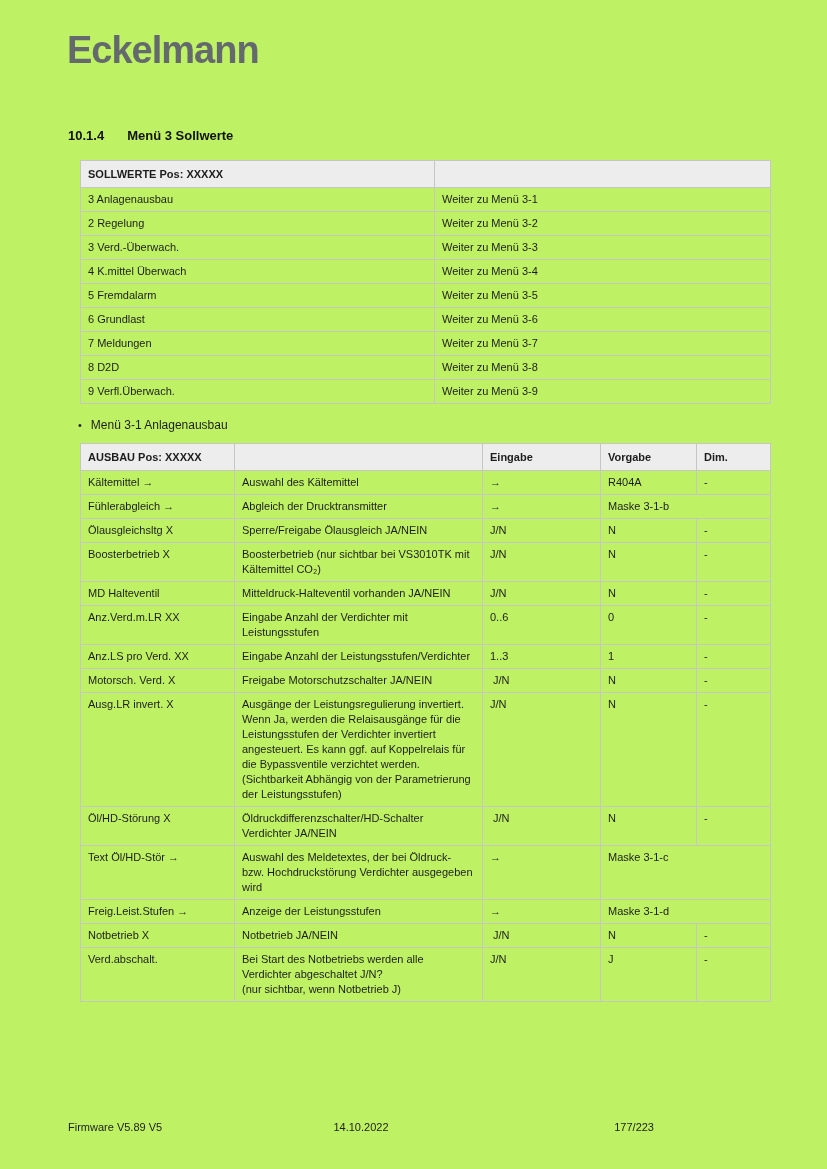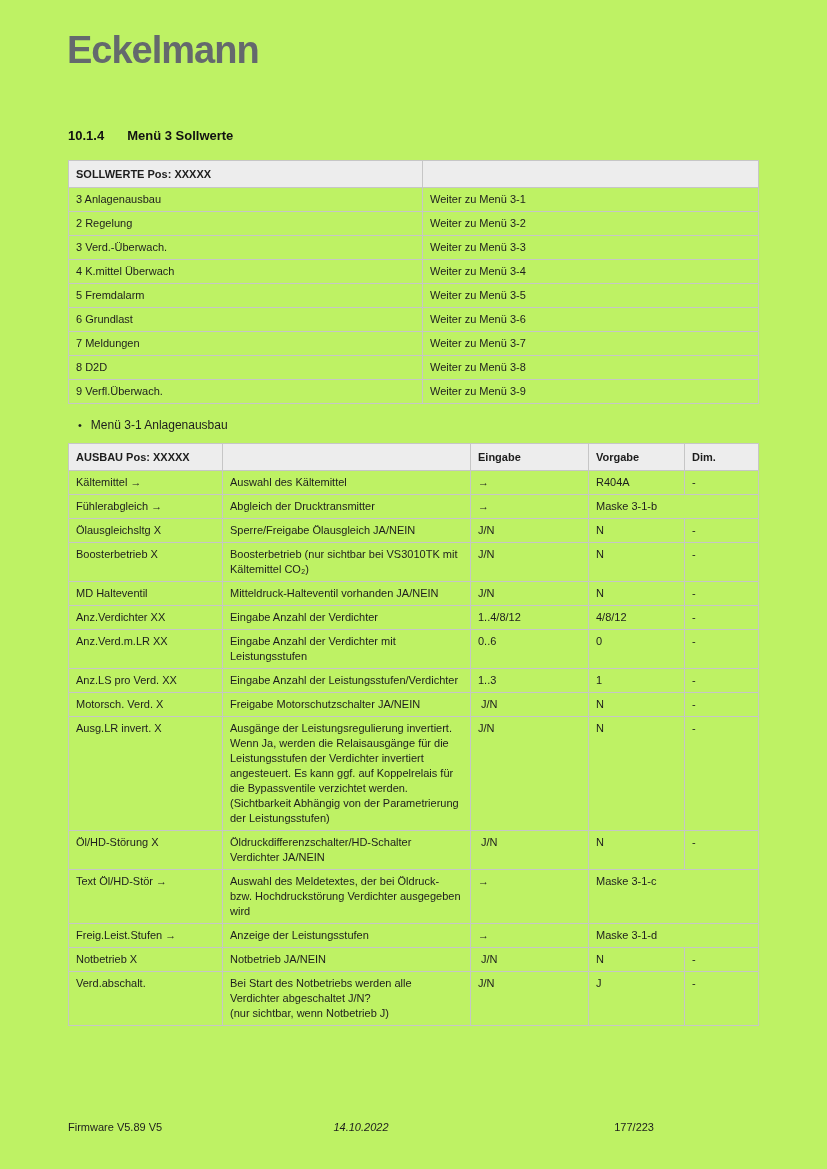--- a/index.html
+++ b/index.html
@@ -25,21 +25,21 @@
   .heading {
     position: absolute;
     left: 68px;
     top: 128px;
     margin: 0;
     font-size: 13px;
     font-weight: bold;
     color: #111;
   }
   .heading .num { margin-right: 23px; }
-  .tblwrap { position: absolute; left: 68px; width: 690px; }
+  .tblwrap { position: absolute; left: 80px; width: 690px; }
   .t1wrap { top: 160px; }
   .t2wrap { top: 443px; }
   table {
     border-collapse: collapse;
     table-layout: fixed;
     width: 690px;
     font-size: 11px;
   }
   th, td {
     border: 1px solid var(--border-color, #c6c6c6);
@@ -66,21 +66,21 @@
   .bullet-line .bullet { display: inline-block; margin-right: 9px; font-size: 11px; }
   .footer {
     position: absolute;
     left: 68px;
     top: 1121px;
     width: 586px;
     font-size: 11px;
     display: flex;
   }
   .footer > span { flex: 1; }
-  .footer .c { text-align: center; font-style: italic; }
+  .footer .c { text-align: center; }
   .footer .r { text-align: right; }
 </style>
 </head>
 <body>
 
 <div class="page">
 
   <div class="logo">Eckelmann</div>
 
   <h1 class="heading"><span class="num">10.1.4</span><span>Menü 3 Sollwerte</span></h1>
@@ -187,27 +187,20 @@
             <td>-</td>
           </tr>
           <tr>
             <td>MD Halteventil</td>
             <td>Mitteldruck-Halteventil vorhanden JA/NEIN</td>
             <td>J/N</td>
             <td>N</td>
             <td>-</td>
           </tr>
           <tr>
-            <td>Anz.Verdichter XX</td>
-            <td>Eingabe Anzahl der Verdichter</td>
-            <td>1..4/8/12</td>
-            <td>4/8/12</td>
-            <td>-</td>
-          </tr>
-          <tr>
             <td>Anz.Verd.m.LR XX</td>
             <td>Eingabe Anzahl der Verdichter mit Leistungsstufen</td>
             <td>0..6</td>
             <td>0</td>
             <td>-</td>
           </tr>
           <tr>
             <td>Anz.LS pro Verd. XX</td>
             <td>Eingabe Anzahl der Leistungsstufen/Verdichter</td>
             <td>1..3</td>

